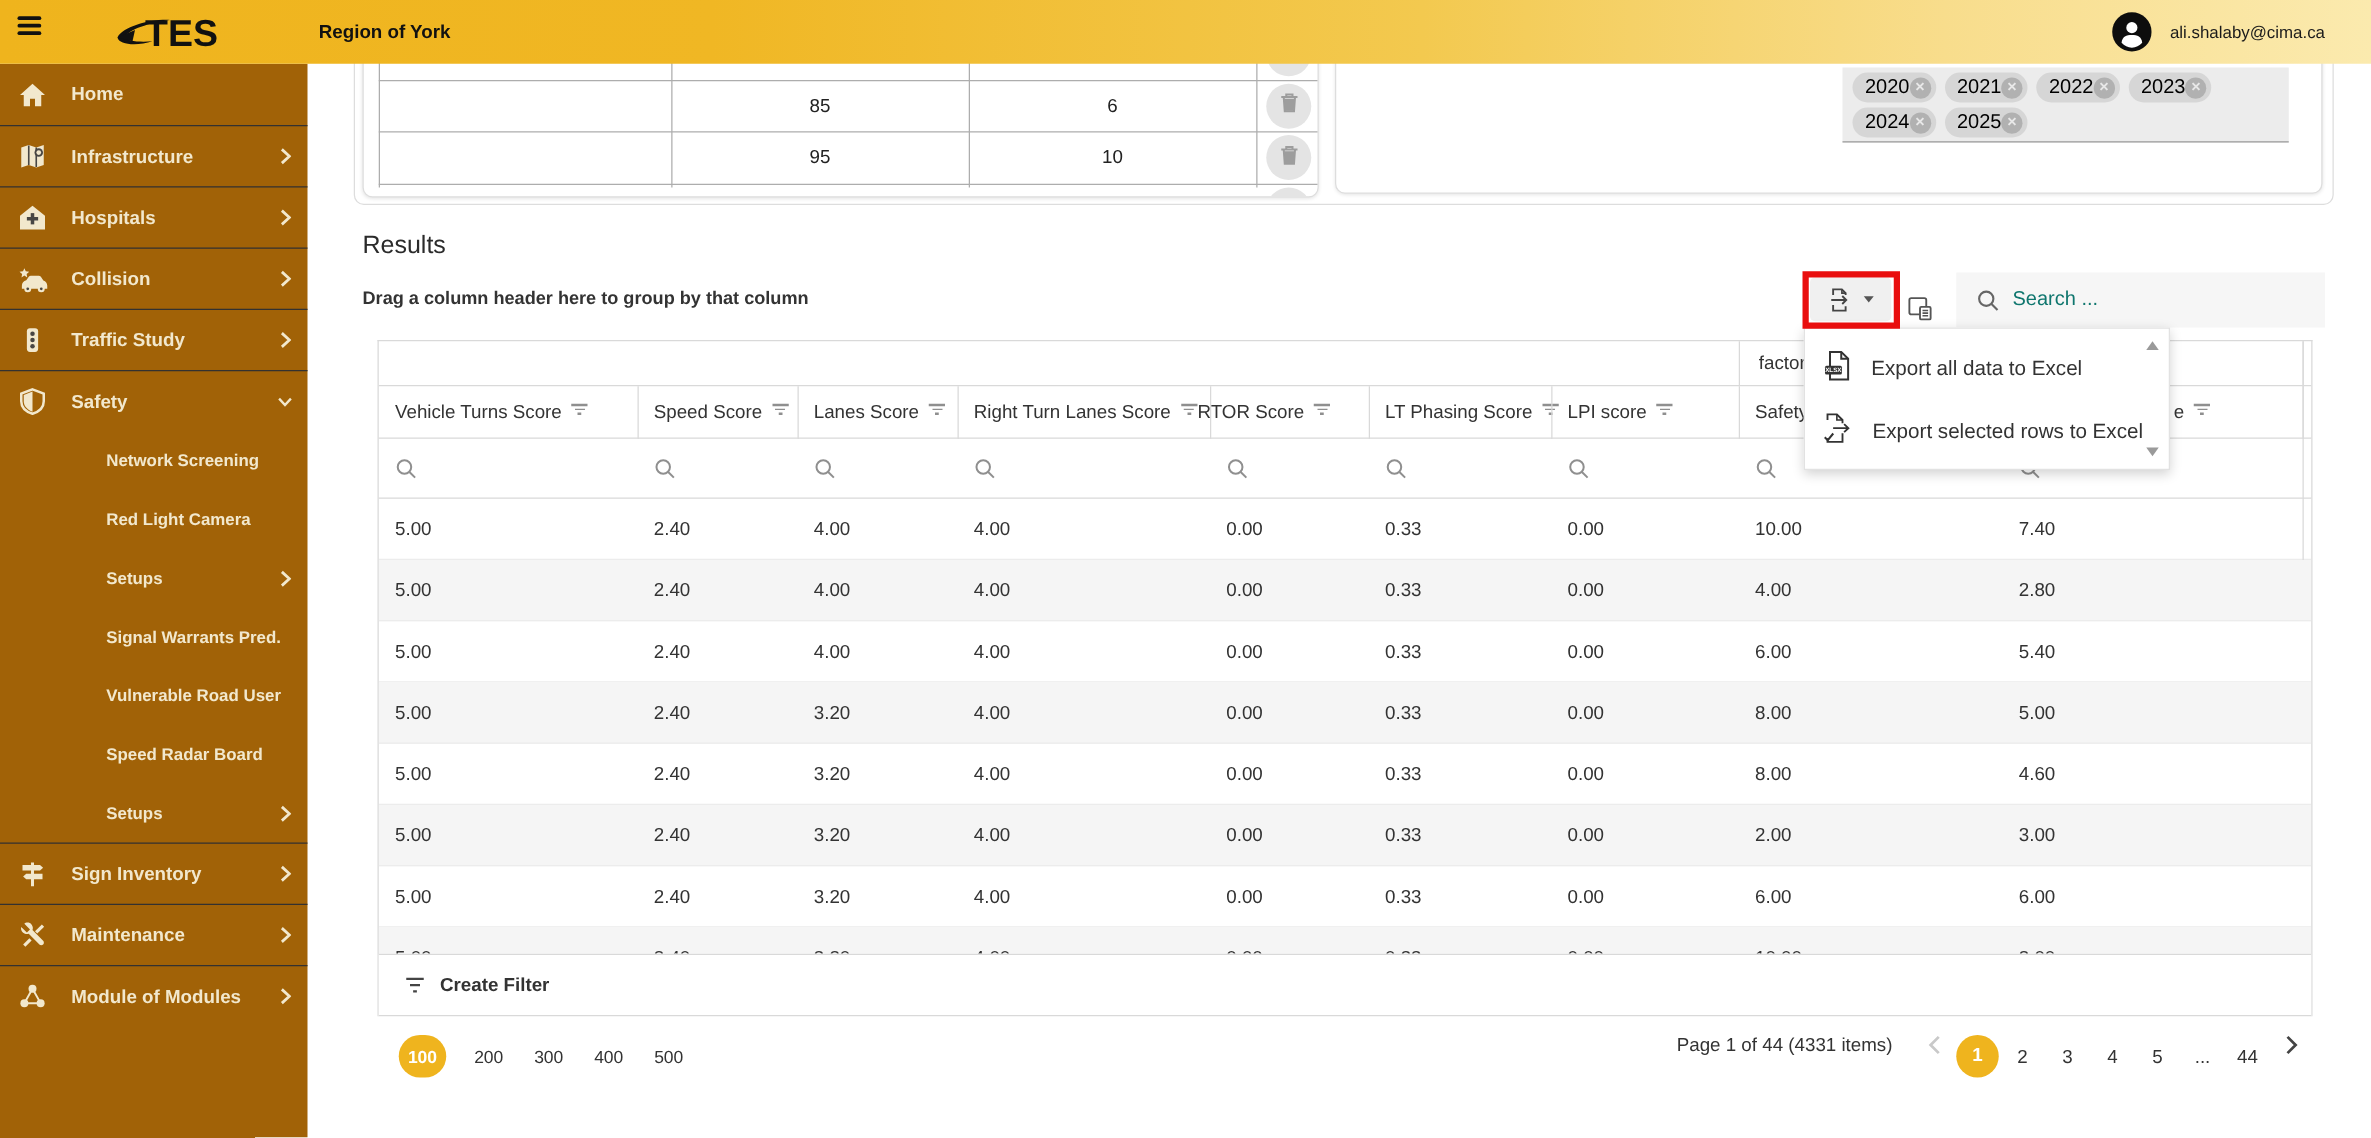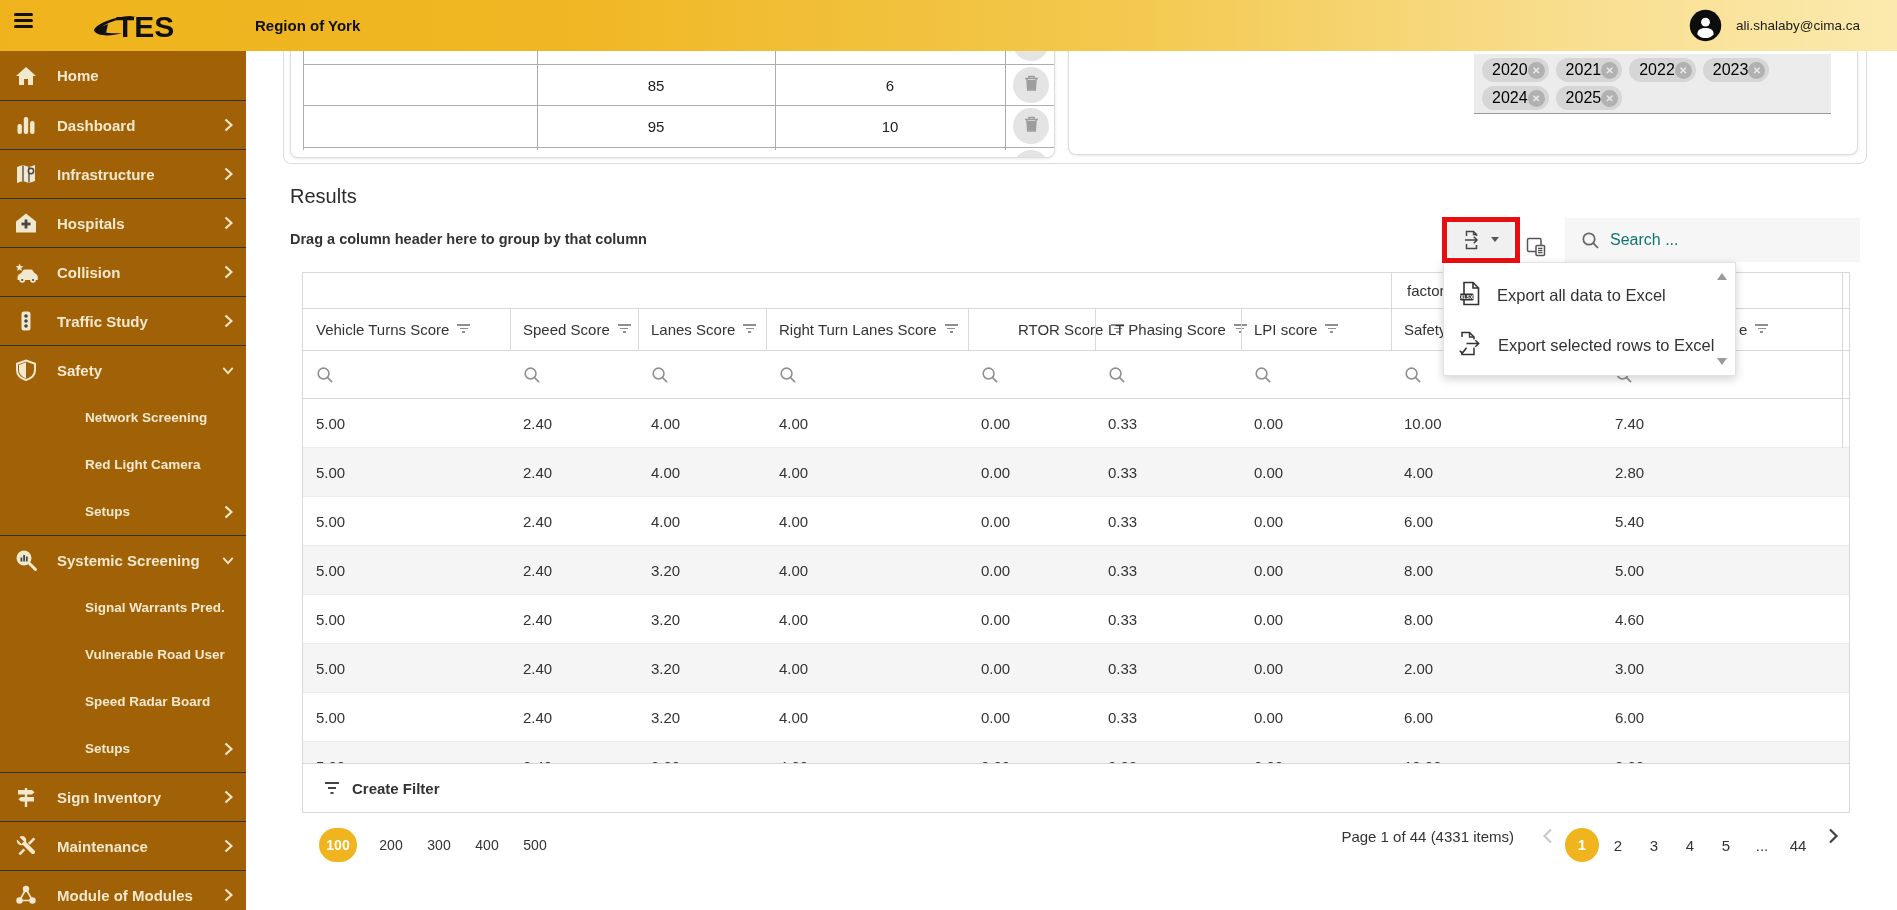--- a/index.html
+++ b/index.html
@@ -130,35 +130,20 @@
         <span class="sb-icon">
           <svg width="24" height="24" viewBox="0 0 24 24">
             <path d="M12 3 L22 12 H19 V21 H14 V15 H10 V21 H5 V12 H2 Z" fill="#f2e8cd"></path>
           </svg>
         </span>
         <span class="sb-label-main">Home</span>
       </div>
       <div class="sb-item main sep">
         <span class="sb-icon">
           <svg width="24" height="24" viewBox="0 0 24 24">
-            <rect x="3.5" y="11" width="4.4" height="10" rx="2" fill="#f2e8cd"></rect>
-            <rect x="9.8" y="4" width="4.4" height="17" rx="2" fill="#f2e8cd"></rect>
-            <rect x="16.1" y="8" width="4.4" height="13" rx="2" fill="#f2e8cd"></rect>
-          </svg>
-        </span>
-        <span class="sb-label-main">Dashboard</span>
-        <span class="sb-chev">
-          <svg width="9" height="14" viewBox="0 0 9 14">
-            <path d="M1.5 1.5 L7.5 7 L1.5 12.5" fill="none" stroke="#f2e8cd" stroke-width="2.2"></path>
-          </svg>
-        </span>
-      </div>
-      <div class="sb-item main sep">
-        <span class="sb-icon">
-          <svg width="24" height="24" viewBox="0 0 24 24">
             <path d="M3 5 L9 3 L15 5 L21 3 V19 L15 21 L9 19 L3 21 Z" fill="#f2e8cd"></path>
             <path d="M9 3.4 V19 M15 5 V20.6" stroke="#484644" stroke-width="1.3"></path>
             <circle cx="17" cy="9" r="3.4" fill="#484644"></circle>
             <circle cx="17" cy="9" r="1.9" fill="#f2e8cd"></circle>
           </svg>
         </span>
         <span class="sb-label-main">Infrastructure</span>
         <span class="sb-chev">
           <svg width="9" height="14" viewBox="0 0 9 14">
             <path d="M1.5 1.5 L7.5 7 L1.5 12.5" fill="none" stroke="#f2e8cd" stroke-width="2.2"></path>
@@ -232,37 +217,20 @@
         <span class="sb-label-sub">Network Screening</span>
       </div>
       <div class="sb-item sub">
         <span class="sb-label-sub">Red Light Camera</span>
       </div>
       <div class="sb-item sub">
         <span class="sb-label-sub">Setups</span>
         <span class="sb-chev">
           <svg width="9" height="14" viewBox="0 0 9 14">
             <path d="M1.5 1.5 L7.5 7 L1.5 12.5" fill="none" stroke="#f2e8cd" stroke-width="2.2"></path>
-          </svg>
-        </span>
-      </div>
-      <div class="sb-item main sep">
-        <span class="sb-icon">
-          <svg width="24" height="24" viewBox="0 0 24 24">
-            <circle cx="10" cy="10" r="7.5" fill="#f2e8cd"></circle>
-            <path d="M15.5 15.5 L21.5 21.5" stroke="#f2e8cd" stroke-width="3" stroke-linecap="round"></path>
-            <rect x="6.5" y="9.5" width="1.8" height="4" fill="#484644"></rect>
-            <rect x="9.2" y="7" width="1.8" height="6.5" fill="#484644"></rect>
-            <rect x="11.9" y="8.5" width="1.8" height="5" fill="#484644"></rect>
-          </svg>
-        </span>
-        <span class="sb-label-main">Systemic Screening</span>
-        <span class="sb-chev">
-          <svg width="14" height="9" viewBox="0 0 14 9">
-            <path d="M1.5 1.5 L7 7.5 L12.5 1.5" fill="none" stroke="#f2e8cd" stroke-width="2.2"></path>
           </svg>
         </span>
       </div>
       <div class="sb-item sub">
         <span class="sb-label-sub">Signal Warrants Pred.</span>
       </div>
       <div class="sb-item sub">
         <span class="sb-label-sub">Vulnerable Road User</span>
       </div>
       <div class="sb-item sub">
@@ -427,21 +395,21 @@
     <div id="band-row">
       <div id="band-label">factor</div>
       <div class="vline" style="left:1088px;height:36px;"></div>
       <div class="vline" style="left:1539px;height:36px;"></div>
     </div>
     <div id="header-row">
           <div class="hcell" style="left:0px;width:207px;"><span class="lbl">Vehicle Turns Score</span><span class="fico"><i style="width:13px"></i><i style="width:8px"></i><i style="width:3px"></i></span></div>
           <div class="hcell" style="left:207px;width:128px;"><span class="lbl">Speed Score</span><span class="fico"><i style="width:13px"></i><i style="width:8px"></i><i style="width:3px"></i></span></div>
           <div class="hcell" style="left:335px;width:128px;"><span class="lbl">Lanes Score</span><span class="fico"><i style="width:13px"></i><i style="width:8px"></i><i style="width:3px"></i></span></div>
           <div class="hcell" style="left:463px;width:202px;"><span class="lbl">Right Turn Lanes Score</span><span class="fico"><i style="width:13px"></i><i style="width:8px"></i><i style="width:3px"></i></span></div>
-          <div class="hcell" style="left:702px;width:127px;"><span class="lbl">RTOR Score</span><span class="fico"><i style="width:13px"></i><i style="width:8px"></i><i style="width:3px"></i></span></div>
+          <div class="hcell" style="left:642px;width:127px;"><span class="lbl">RTOR Score</span><span class="fico"><i style="width:13px"></i><i style="width:8px"></i><i style="width:3px"></i></span></div>
           <div class="hcell" style="left:792px;width:146px;"><span class="lbl">LT Phasing Score</span><span class="fico"><i style="width:13px"></i><i style="width:8px"></i><i style="width:3px"></i></span></div>
           <div class="hcell" style="left:938px;width:150px;"><span class="lbl">LPI score</span><span class="fico"><i style="width:13px"></i><i style="width:8px"></i><i style="width:3px"></i></span></div>
           <div class="hcell" style="left:1088px;width:211px;"><span class="lbl">Safety</span><span class="fico"><i style="width:13px"></i><i style="width:8px"></i><i style="width:3px"></i></span></div>
           <div class="hcell" style="left:1299px;width:240px;"><span class="lbl" style="margin-left:137px">e</span><span class="fico"><i style="width:13px"></i><i style="width:8px"></i><i style="width:3px"></i></span></div>
           <div class="vline" style="left:207px;height:42px;"></div>
           <div class="vline" style="left:335px;height:42px;"></div>
           <div class="vline" style="left:463px;height:42px;"></div>
           <div class="vline" style="left:665px;height:42px;"></div>
           <div class="vline" style="left:792px;height:42px;"></div>
           <div class="vline" style="left:938px;height:42px;"></div>

